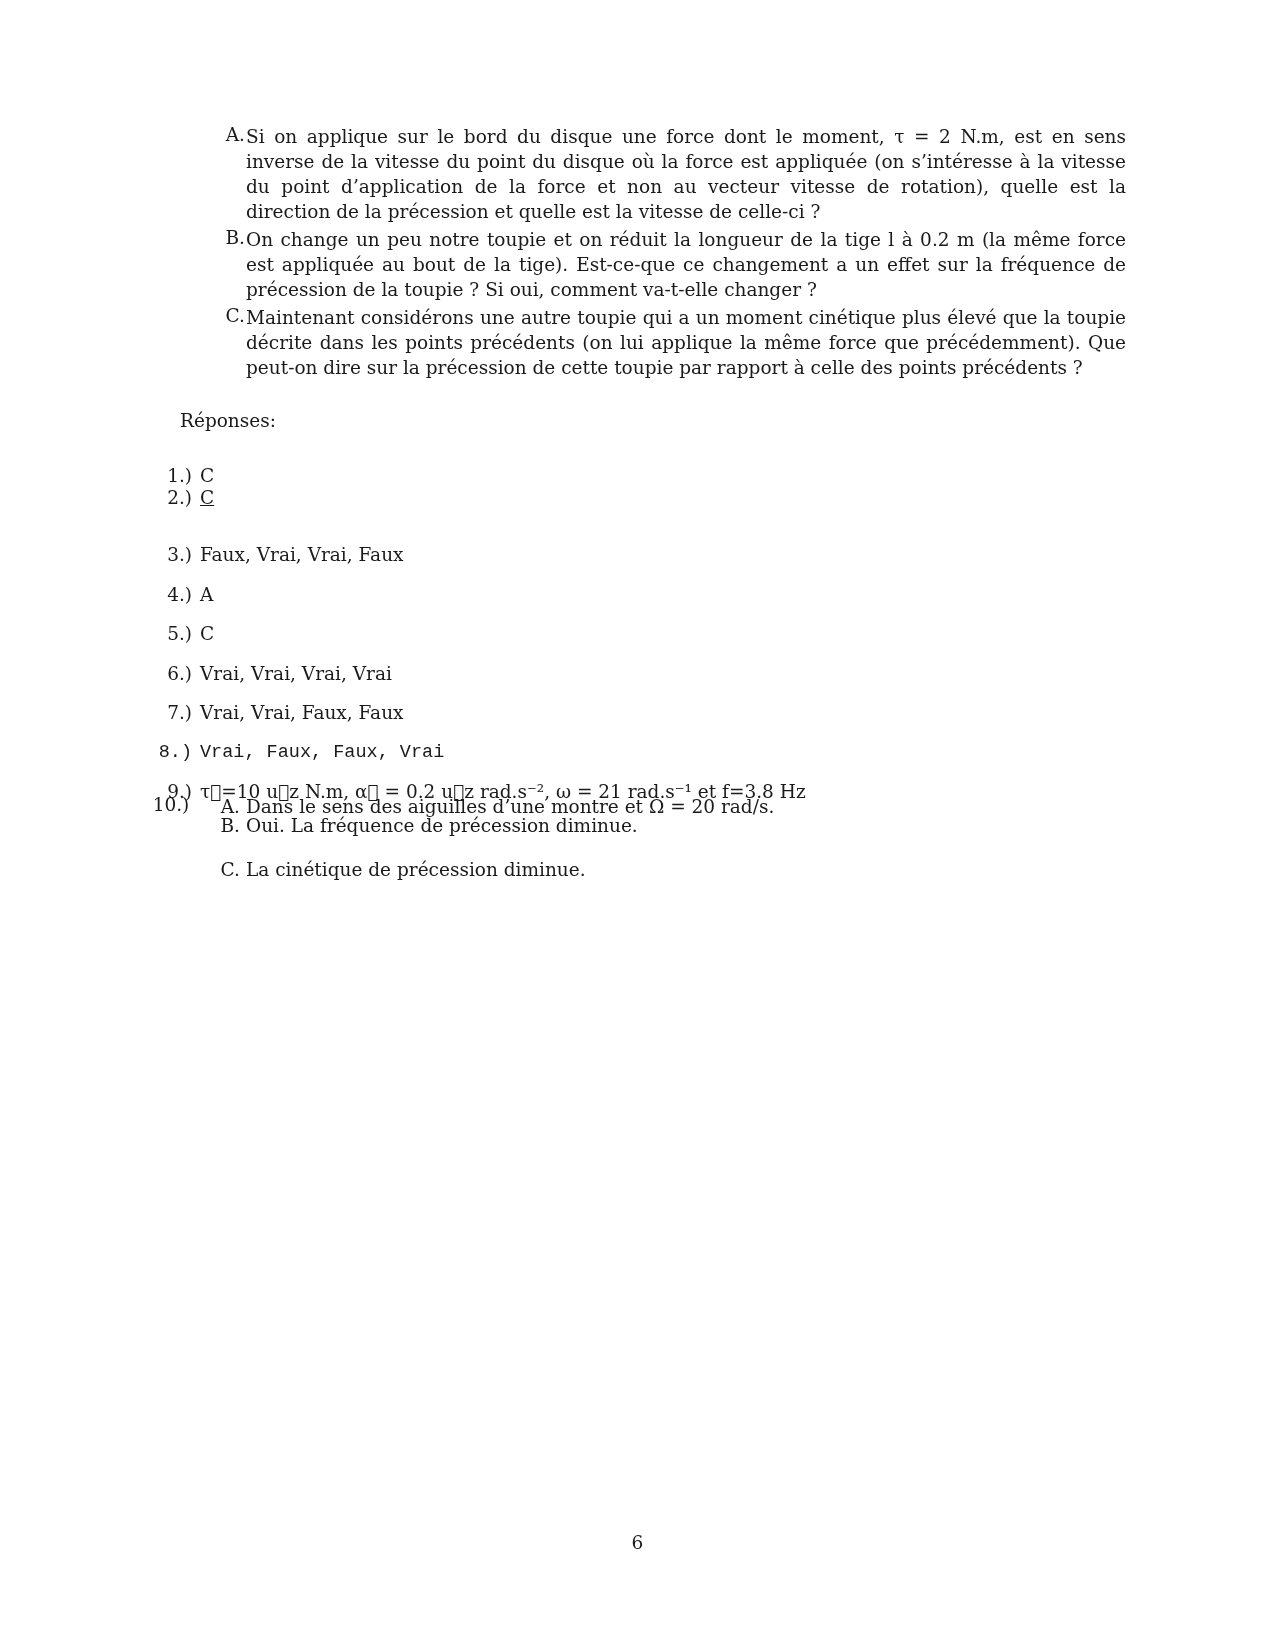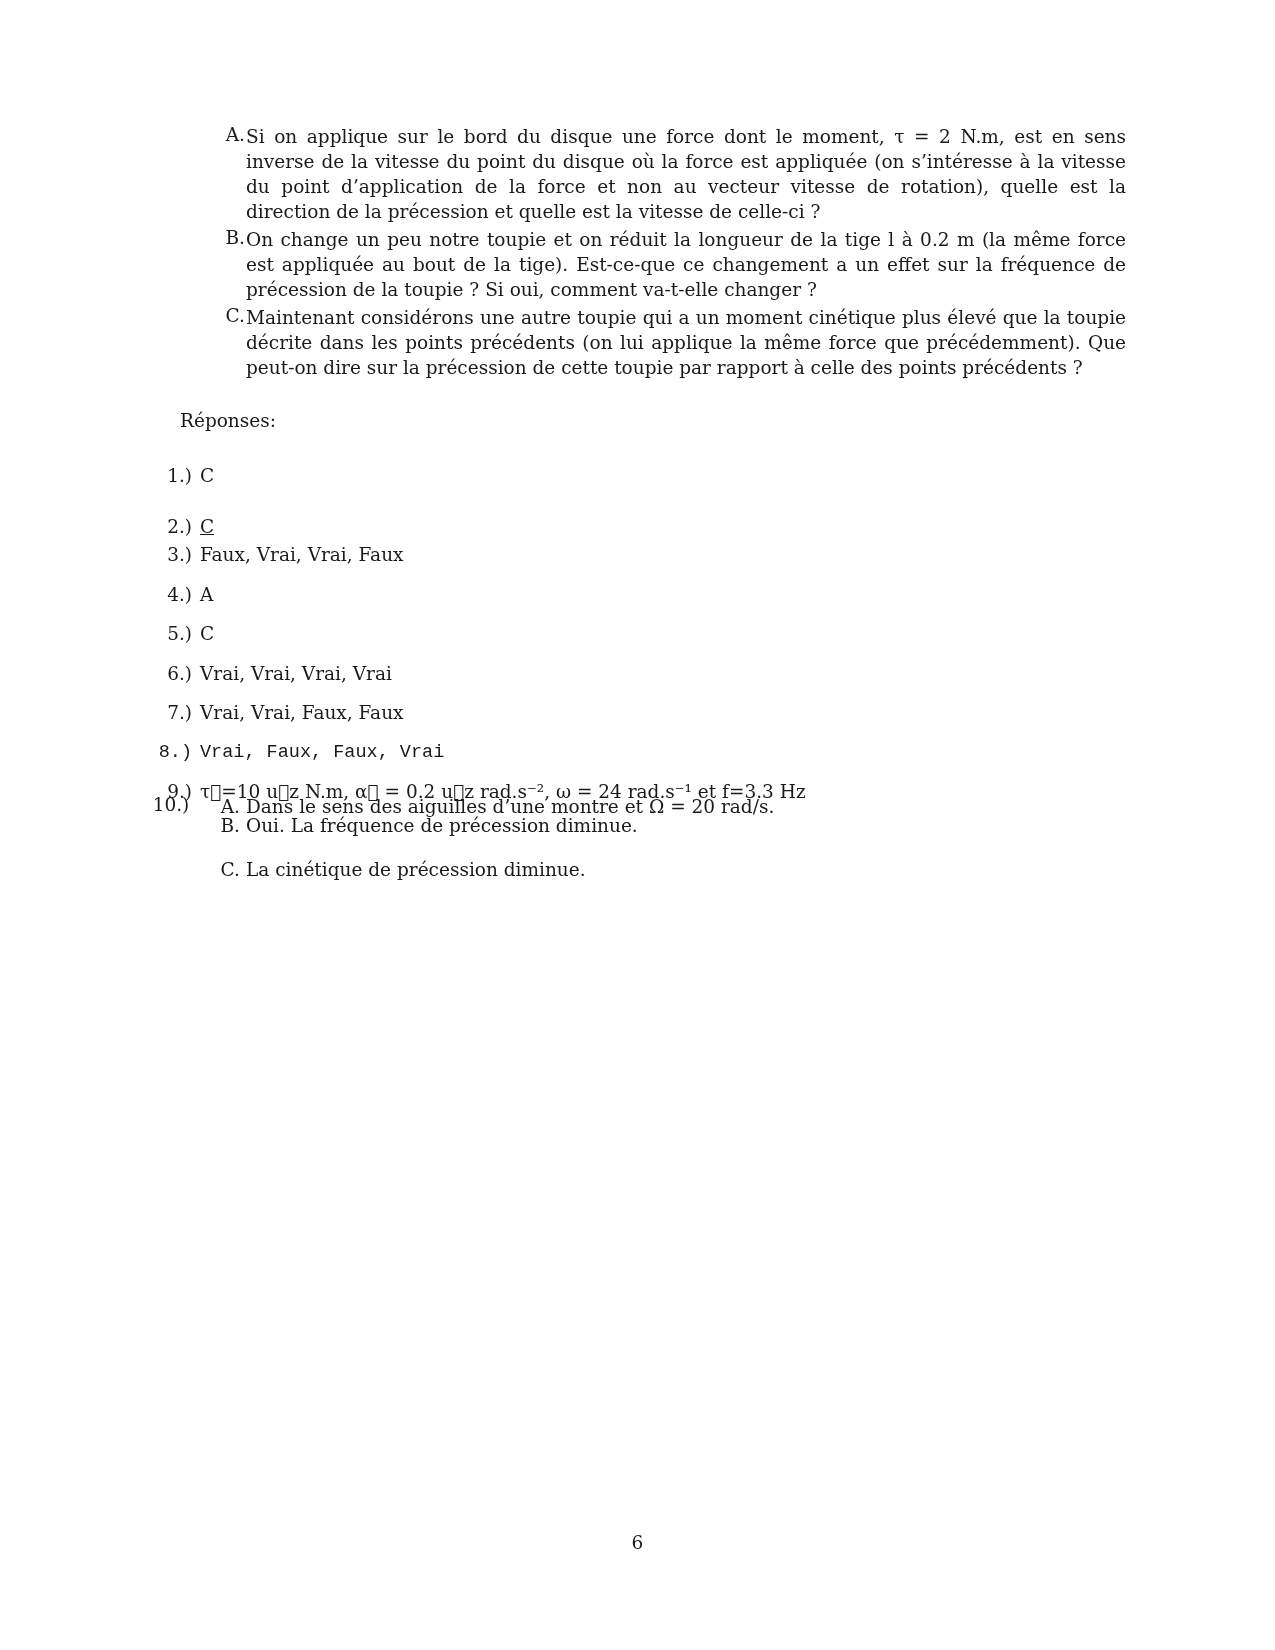--- a/index.html
+++ b/index.html
@@ -33,28 +33,28 @@
   </div>
 
   <div class="sub" style="top:305px;">
     <span class="lbl">C.</span>
     <div class="txt">Maintenant considérons une autre toupie qui a un moment cinétique plus élevé que la toupie décrite dans les points précédents (on lui applique la même force que précédemment). Que peut-on dire sur la précession de cette toupie par rapport à celle des points précédents ?</div>
   </div>
 
   <div class="heading">Réponses:</div>
 
   <div class="ans" style="top:438px;"><span class="num">1.)</span><span>C</span></div>
-  <div class="ans" style="top:489px;text-decoration:underline;"><span class="num">2.)</span><span>C</span></div>
+  <div class="ans" style="top:460px;text-decoration:underline;"><span class="num">2.)</span><span>C</span></div>
   <div class="ans" style="top:517px;"><span class="num">3.)</span><span>Faux, Vrai, Vrai, Faux</span></div>
   <div class="ans" style="top:557px;"><span class="num">4.)</span><span>A</span></div>
   <div class="ans" style="top:596px;"><span class="num">5.)</span><span>C</span></div>
   <div class="ans" style="top:636px;"><span class="num">6.)</span><span>Vrai, Vrai, Vrai, Vrai</span></div>
   <div class="ans" style="top:675px;"><span class="num">7.)</span><span>Vrai, Vrai, Faux, Faux</span></div>
   <div class="ans" style="top:715px;font-family:Liberation Mono, monospace;"><span class="num">8.)</span><span>Vrai, Faux, Faux, Vrai</span></div>
-  <div class="ans" style="top:754px;"><span class="num">9.)</span><span>τ⃗=10 u⃗z N.m, α⃗ = 0.2 u⃗z rad.s⁻², ω = 24 rad.s⁻¹ et f=3.3 Hz</span></div>
+  <div class="ans" style="top:754px;"><span class="num">9.)</span><span>τ⃗=10 u⃗z N.m, α⃗ = 0.2 u⃗z rad.s⁻², ω = 21 rad.s⁻¹ et f=3.8 Hz</span></div>
 
   <div class="ans10" style="top:794px;">
     <span class="num">10.)</span>
     <div class="row" style="top:0px;"><span class="l">A.</span><span>Dans le sens des aiguilles d’une montre et Ω = 20 rad/s.</span></div>
     <div class="row" style="top:19px;"><span class="l">B.</span><span>Oui. La fréquence de précession diminue.</span></div>
     <div class="row" style="top:63px;"><span class="l">C.</span><span>La cinétique de précession diminue.</span></div>
   </div>
 
   <div class="pagenum">6</div>
 </div>

